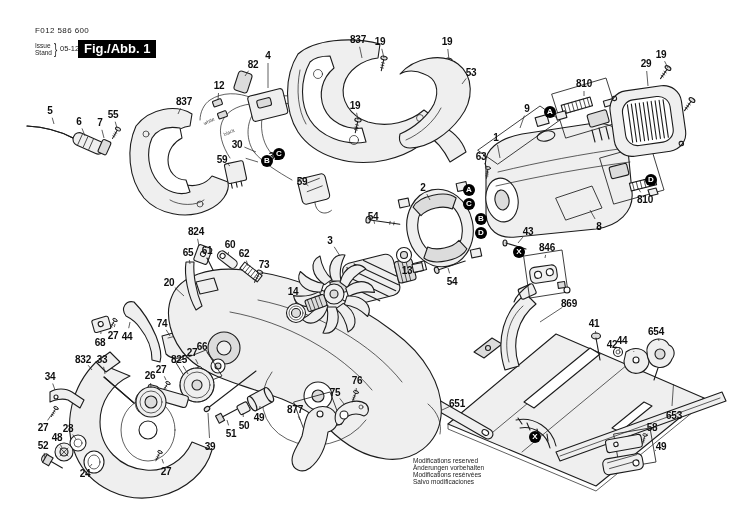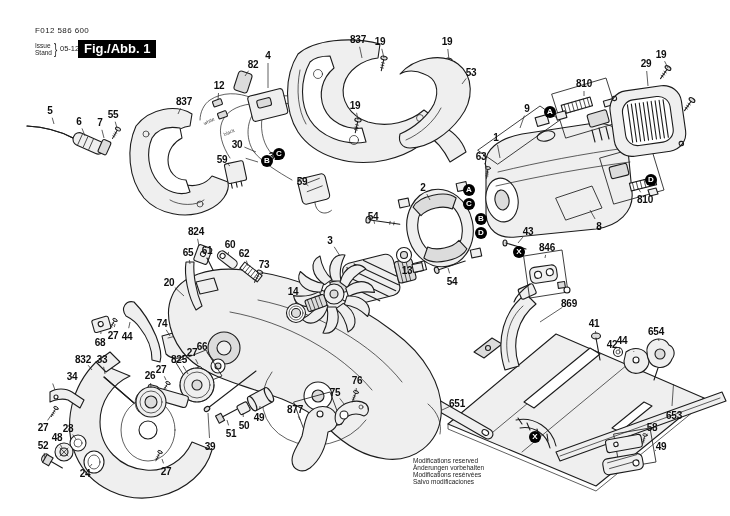--- a/index.html
+++ b/index.html
@@ -520,21 +520,21 @@
       <div class="callout" style="left: 202px; top: 346px;">66</div>
       <div class="callout" style="left: 192px; top: 352px;">27</div>
       <div class="callout" style="left: 179px; top: 359px;">825</div>
       <div class="callout" style="left: 161px; top: 369px;">27</div>
       <div class="callout" style="left: 150px; top: 375px;">26</div>
       <div class="callout" style="left: 100px; top: 342px;">68</div>
       <div class="callout" style="left: 113px; top: 335px;">27</div>
       <div class="callout" style="left: 127px; top: 336px;">44</div>
       <div class="callout" style="left: 83px; top: 359px;">832</div>
       <div class="callout" style="left: 102px; top: 359px;">33</div>
-      <div class="callout" style="left: 50px; top: 376px; margin-left: 22px;">34</div>
+      <div class="callout" style="left: 50px; top: 376px;">34</div>
       <div class="callout" style="left: 43px; top: 427px;">27</div>
       <div class="callout" style="left: 68px; top: 428px;">28</div>
       <div class="callout" style="left: 57px; top: 437px;">48</div>
       <div class="callout" style="left: 43px; top: 445px;">52</div>
       <div class="callout" style="left: 85px; top: 473px;">24</div>
       <div class="callout" style="left: 166px; top: 471px;">27</div>
       <div class="callout" style="left: 210px; top: 446px;">39</div>
       <div class="callout" style="left: 231px; top: 433px;">51</div>
       <div class="callout" style="left: 244px; top: 425px;">50</div>
       <div class="callout" style="left: 259px; top: 417px;">49</div>

